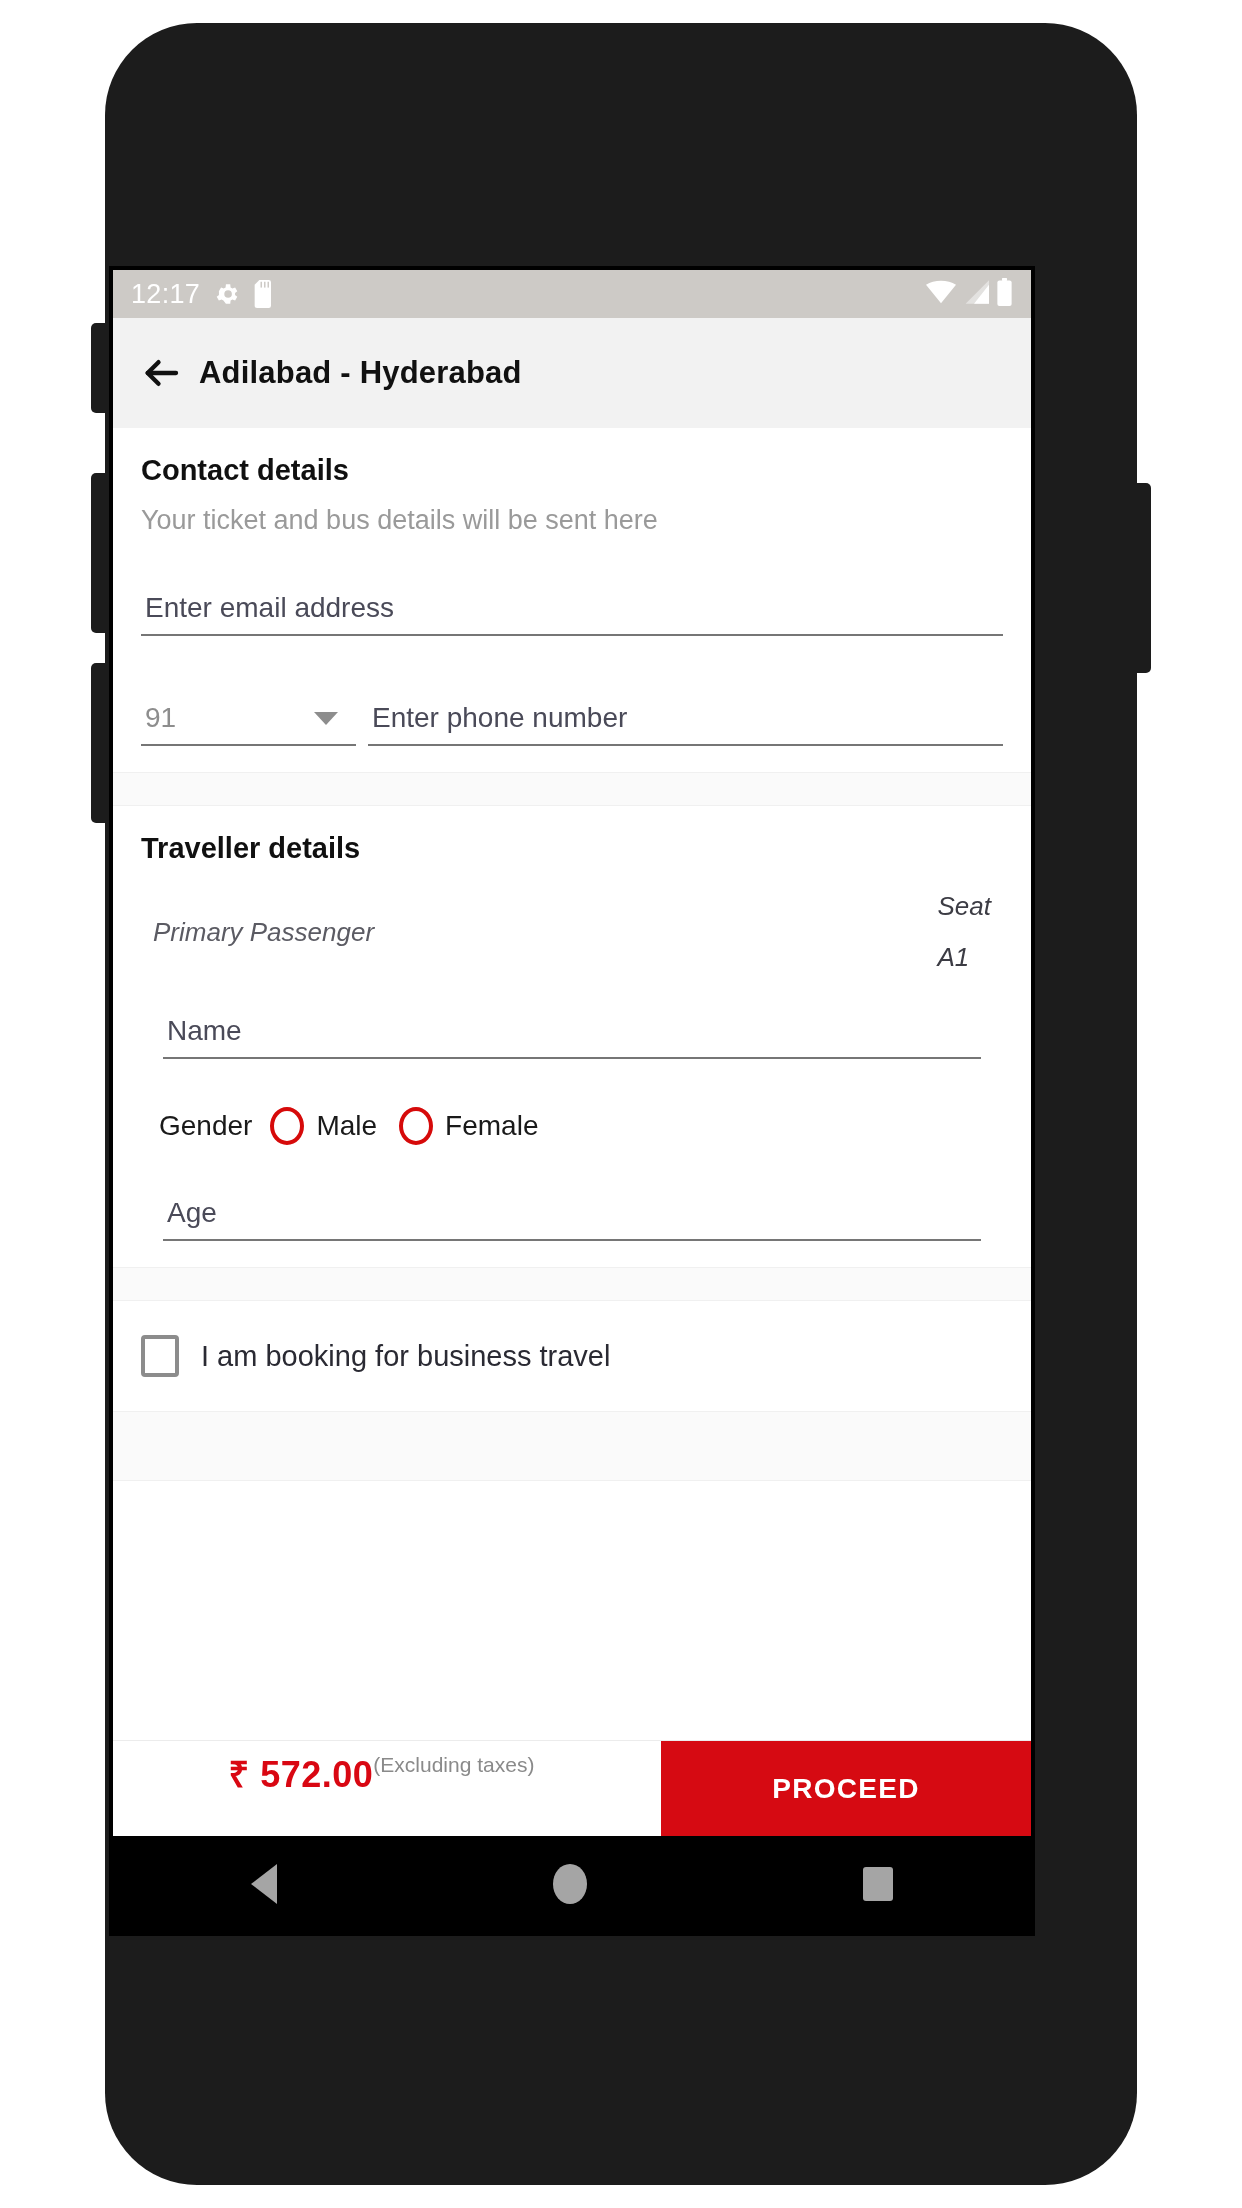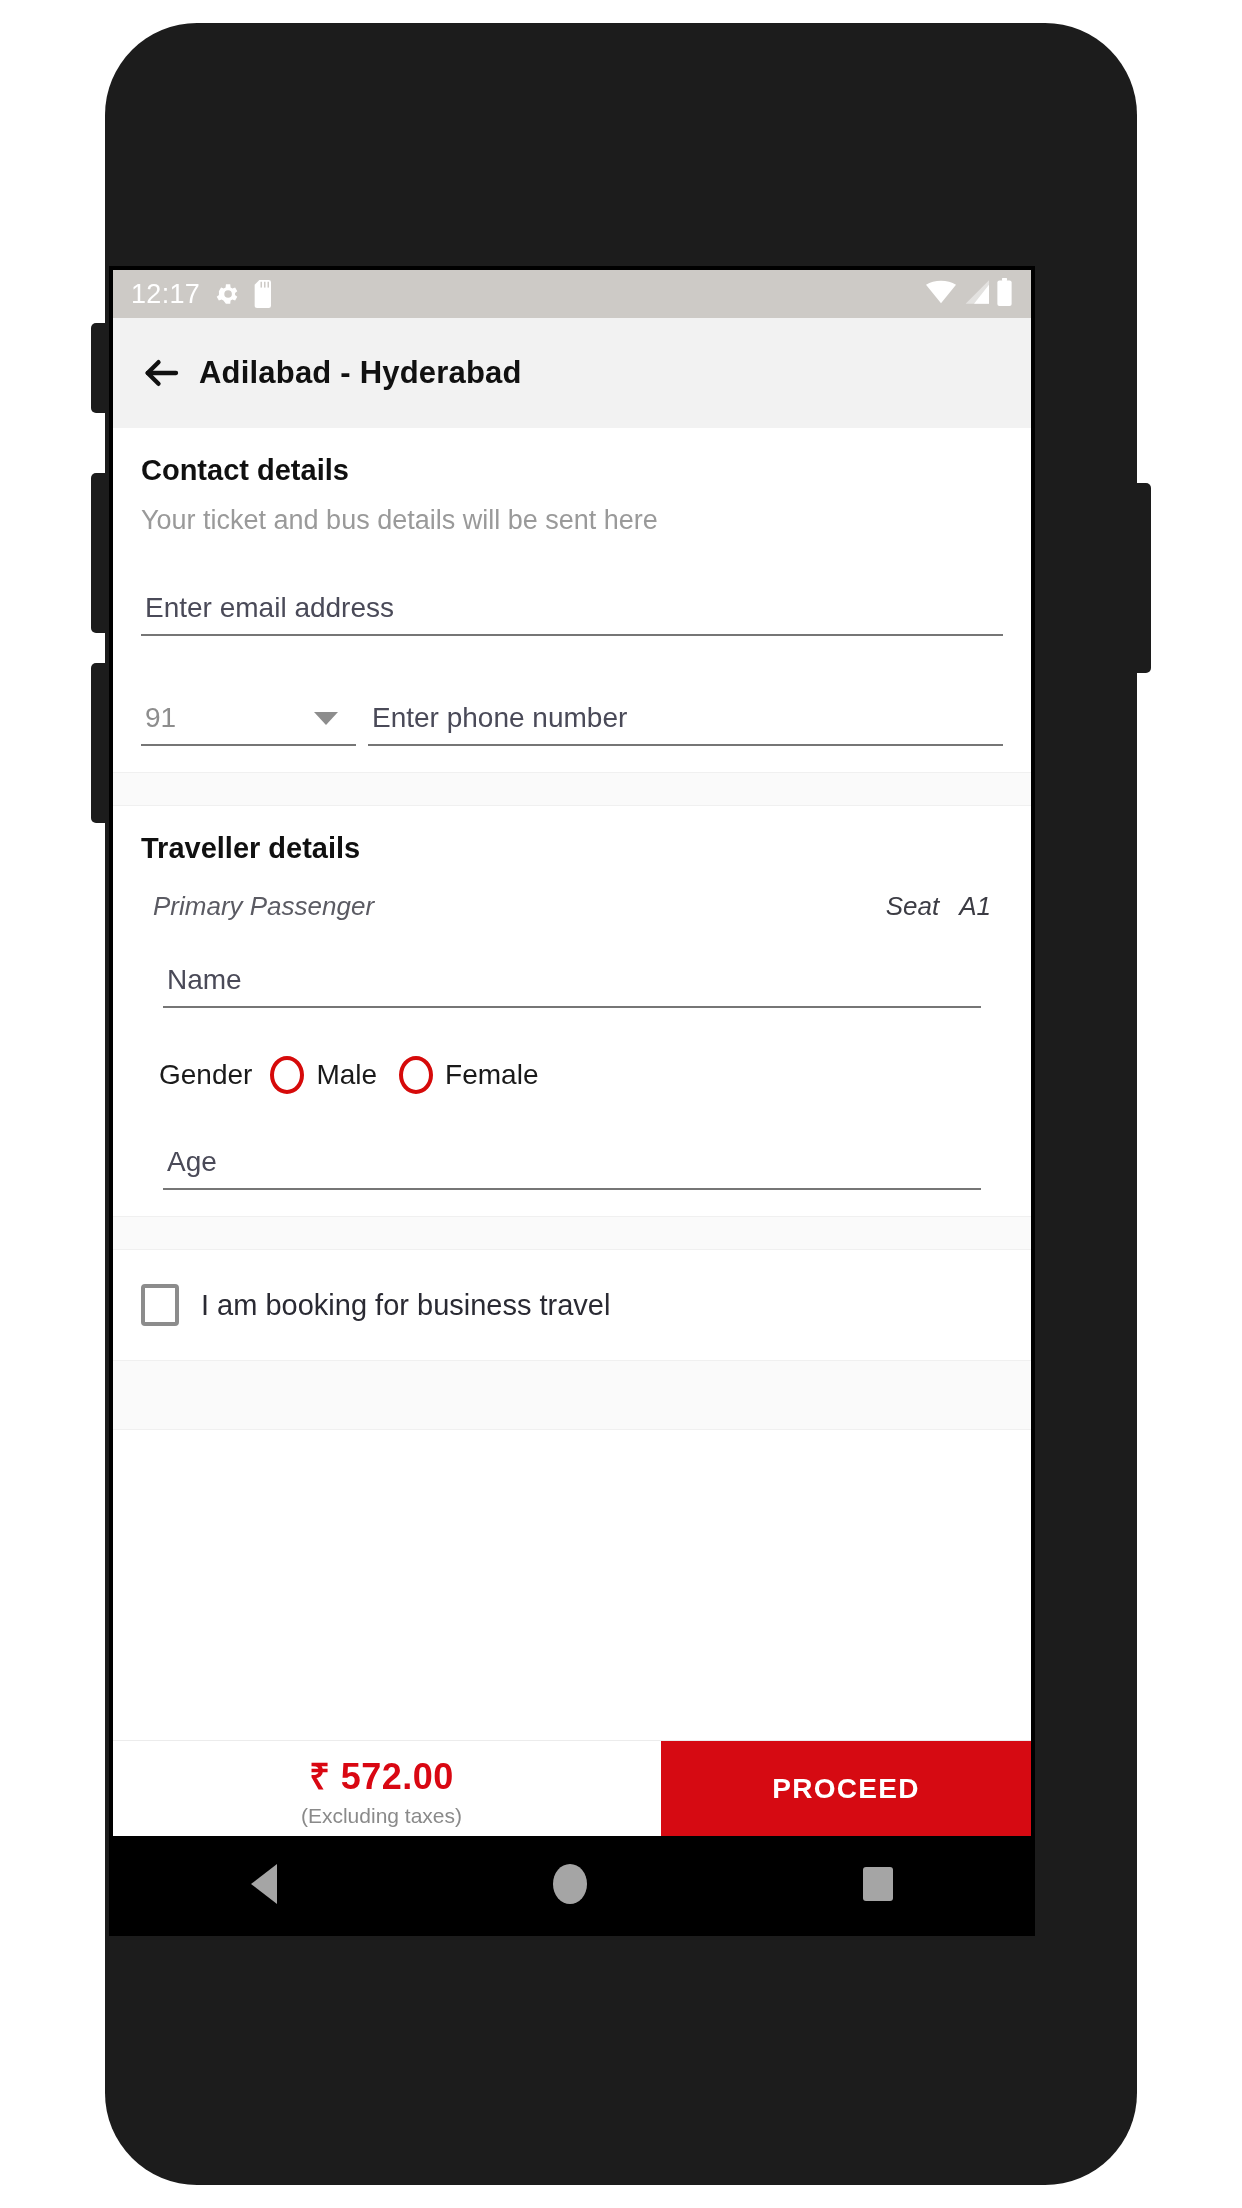--- a/index.html
+++ b/index.html
@@ -97,21 +97,21 @@
     width:0;height:0;
     border-left:12px solid transparent;
     border-right:12px solid transparent;
     border-top:13px solid #8d8d8d;
   }
   #phone-field{ flex:1 1 auto; margin-left:12px; }
 
   
   .pax-row{ display:flex; align-items:center; justify-content:space-between;
             font-size:26px; color:#5b5b63; }
-  .seat-grp{ display:flex; gap:20px; color:#3c3c44; }
+  .seat-grp{ display:flex; gap:20px; color:#3c3c44;flex-direction:column; }
 
   
   .gender-row{ display:flex; align-items:center; gap:0; }
   .g-label{ font-size:28px; color:#1a1a1a; margin-right:18px; }
   .radio{
     width:34px; height:38px; border-radius:50%;
     border:4px solid #d60a0a; background:transparent;
     flex:0 0 auto;
   }
   .g-opt{ display:flex; align-items:center; }
@@ -130,21 +130,21 @@
   #bottom-bar{
     flex:0 0 auto;
     height:96px;
     display:flex; align-items:stretch;
     border-top:1px solid #ececec;
     background:#fff;
   }
   #price-box{
     flex:1 1 auto;
     padding:8px 0 6px 22px;
-    display:flex; flex-direction:column; justify-content:center;text-align:center;
+    display:flex; flex-direction:row; justify-content:center;
   }
   #price-amount{ font-size:36px; font-weight:bold; color:#d90712; letter-spacing:.5px; }
   #price-note{ font-size:21px; color:#8a8a8a; margin-top:4px; }
   #proceed-button{
     width:370px;
     background:#d60a12;
     color:#fff; font-size:28px; font-weight:bold; letter-spacing:1.3px;
     display:flex; align-items:center; justify-content:center;margin-left:33px;
   }
 

